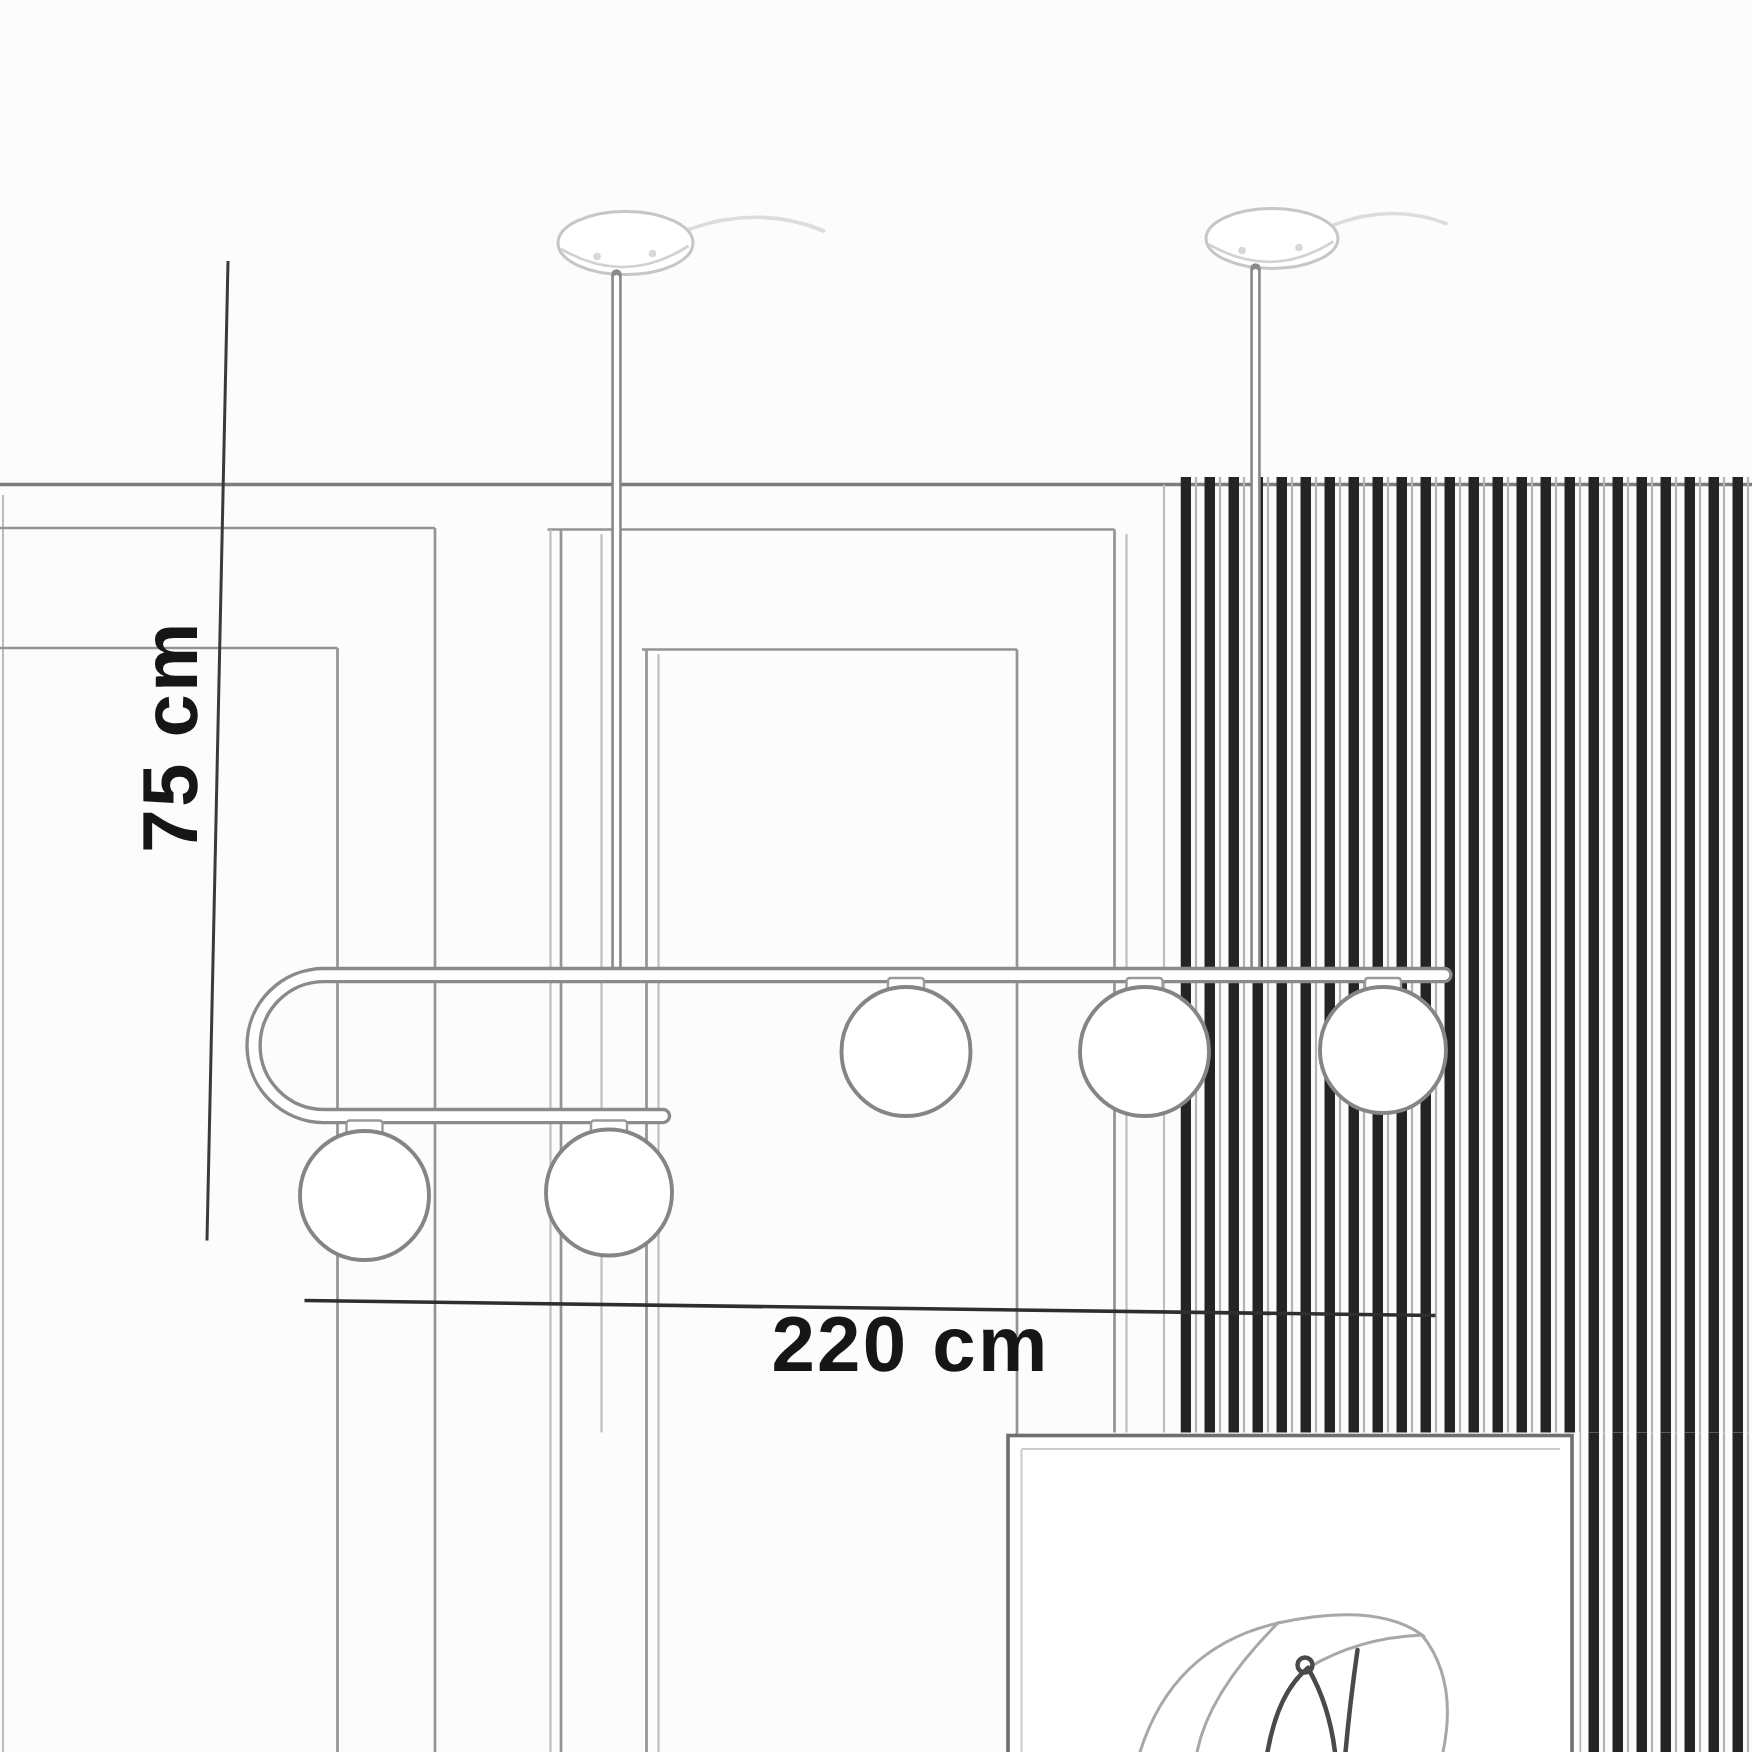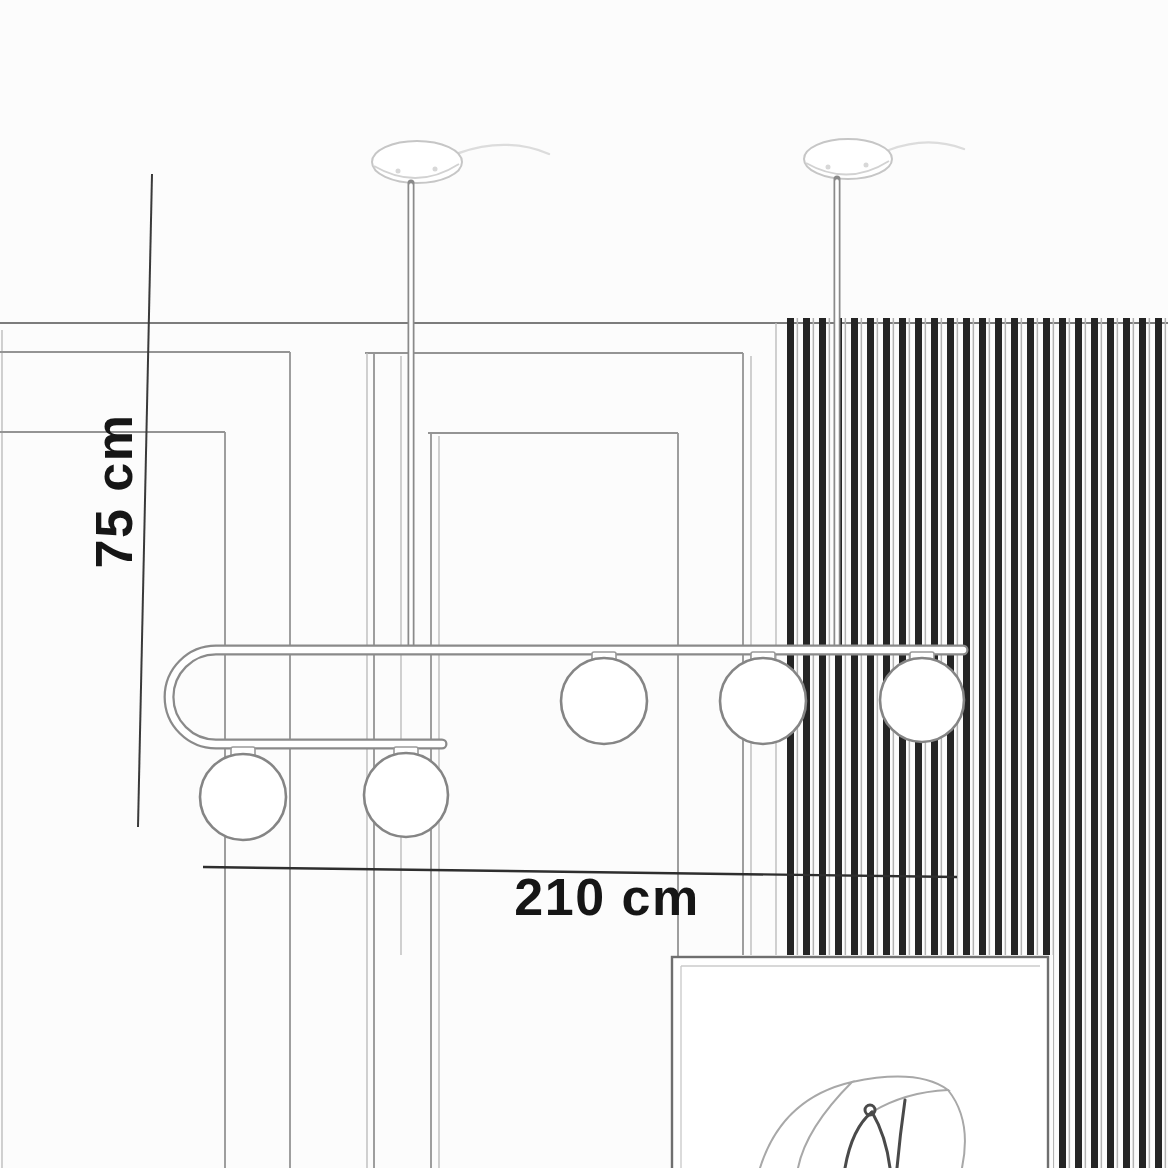--- a/index.html
+++ b/index.html
@@ -158,15 +158,15 @@
     </g>
 
     <g>
       <line class="dimline" x1="152" y1="174" x2="138" y2="827"></line>
       <line class="dimline horiz" x1="203" y1="867" x2="957" y2="877"></line>
     </g>
   </svg>
 
   <div class="dim-label" id="label-height">75 cm</div>
 
-  <div class="dim-label" id="label-width">210 cm</div>
+  <div class="dim-label" id="label-width">220 cm</div>
 
 </div>
 
 </body></html>

